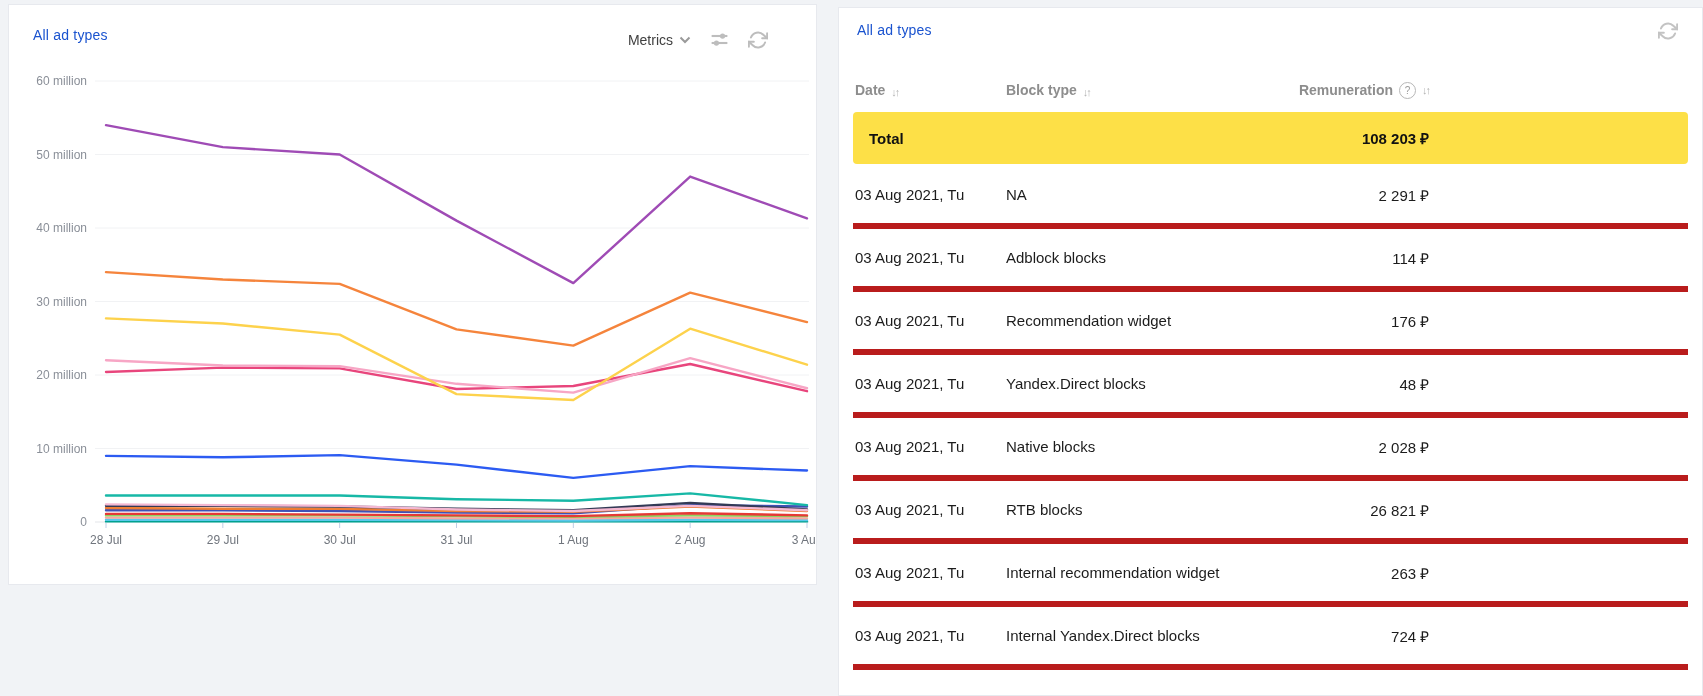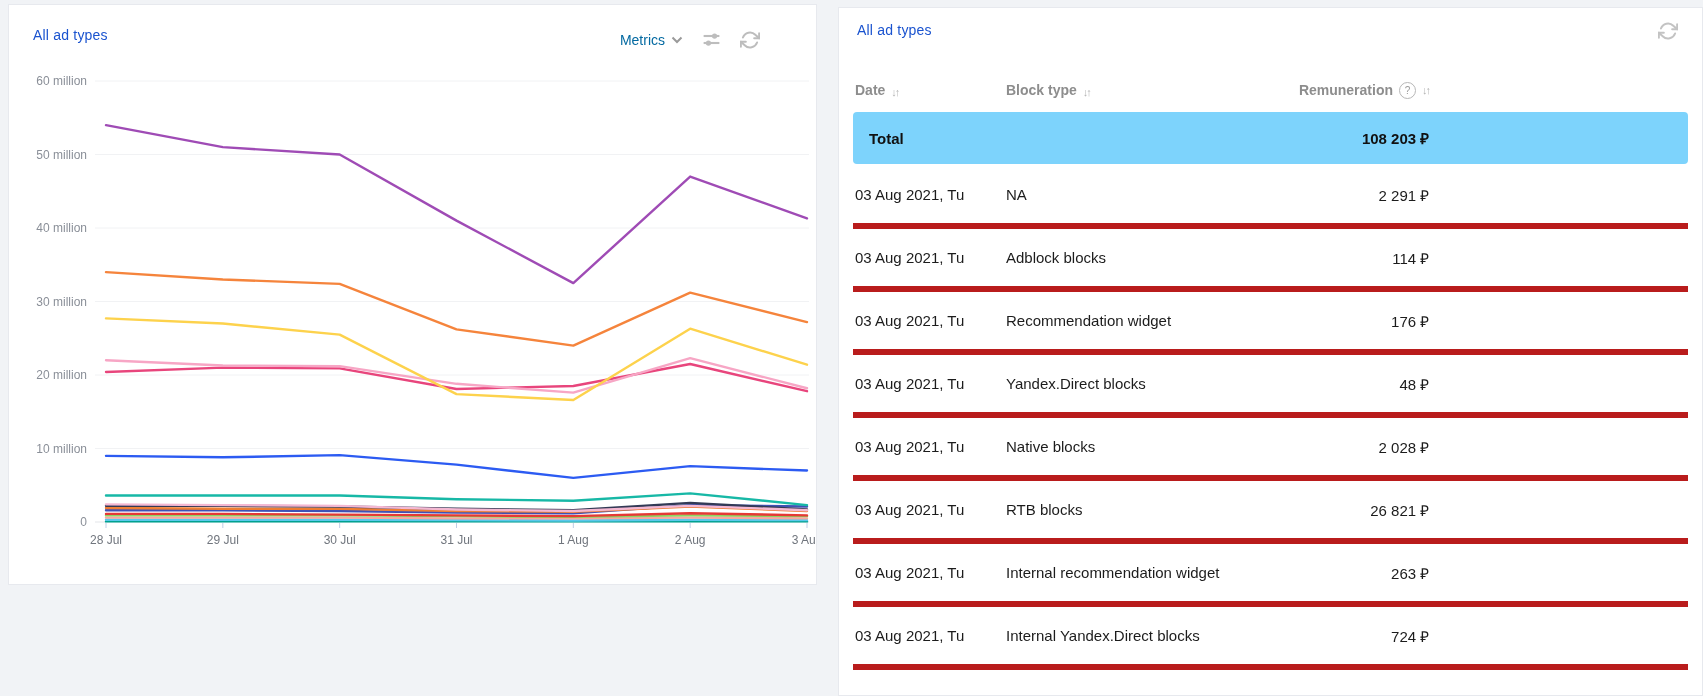--- a/index.html
+++ b/index.html
@@ -14,22 +14,22 @@
   .card-right{left:838px;top:7px;width:865px;height:689px;}
 
   .panel-title{
     position:absolute;margin:0;font-size:14px;font-weight:400;
     color:var(--accent,#1a53cf);letter-spacing:.2px;
   }
   .card-left .panel-title{left:24px;top:22px;}
   .card-right .panel-title{left:18px;top:14px;}
 
   .chart-toolbar{
-    position:absolute;right:56px;top:24px;display:flex;align-items:center;gap:18px;
-    color:#0369a1;font-size:14px;
+    position:absolute;right:48px;top:24px;display:flex;align-items:center;gap:18px;
+    color:#404040;font-size:14px;
   }
   .metrics-dd{display:flex;align-items:center;gap:6px;cursor:pointer;}
   .tool-btn{display:inline-flex;align-items:center;justify-content:center;cursor:pointer;}
 
   .refresh-corner{position:absolute;right:24px;top:13px;cursor:pointer;}
 
   #chart-svg{position:absolute;left:0;top:0;}
 
   .table{position:absolute;left:14px;right:14px;top:60px;}
   .thead{display:flex;align-items:center;height:44px;color:#8d8d8d;font-size:14px;font-weight:700;}
@@ -37,21 +37,21 @@
   .c-date{width:153px;box-sizing:border-box;padding-left:2px;}
   .c-block{width:235px;box-sizing:border-box;}
   .c-rem{width:188px;box-sizing:border-box;justify-content:flex-end;text-align:right;}
   div.c-rem{display:flex;align-items:center;justify-content:flex-end;}
   .sort-glyph{font-size:11px;font-weight:400;color:#b4b4b4;letter-spacing:-2px;line-height:1;}
   .help-badge{
     display:inline-flex;width:15px;height:15px;border:1px solid #b7b7b7;border-radius:50%;
     align-items:center;justify-content:center;font-size:10px;font-weight:400;color:#9a9a9a;
   }
   .trow{display:flex;align-items:center;height:57px;font-size:15px;color:#1c1c1c;border-bottom:6px solid #b91c1c;}
-  .trow.total{height:52px;background:#7dd3fc;border-radius:4px;border-bottom:none;font-weight:700;color:#111;margin-bottom:2px;}
+  .trow.total{height:52px;background:#fde047;border-radius:4px;border-bottom:none;font-weight:700;color:#111;margin-bottom:2px;}
   .trow.total .c-date{padding-left:16px;}
   .trow.total .c-rem{font-weight:700;}
   .cell-rem{white-space:nowrap;}
 </style>
 </head>
 <body>
 
 <div class="card card-left">
   <h2 class="panel-title">All ad types</h2>
 

